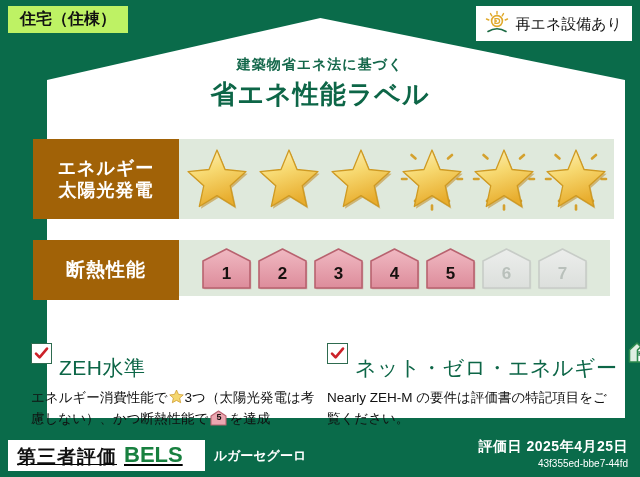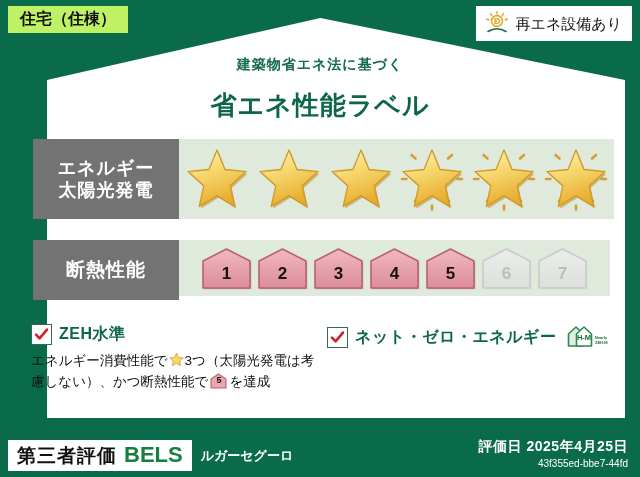--- a/index.html
+++ b/index.html
@@ -43,30 +43,30 @@
   }
   #tag-renewable .sun-ico{display:block;width:26px;height:26px;}
 
   
   #title-wrap{
     position:absolute;left:0;top:56px;width:640px;text-align:center;
     pointer-events:none;
   }
   #subtitle{
     font-size:14px;font-weight:bold;color:#14684b;letter-spacing:1px;
-    margin-bottom:14px;
+    margin-bottom:3px;
   }
   #maintitle{
     font-size:26px;font-weight:bold;color:#0d6647;letter-spacing:1px;
   }
 
   
   .perf-row{position:absolute;display:flex;align-items:stretch;}
   .row-label{
-    background:#737373;color:#ffffff;
+    background:#a16207;color:#ffffff;
     width:146px;
     display:flex;flex-direction:column;align-items:center;justify-content:center;
     font-weight:bold;font-size:18px;line-height:1.25;
     letter-spacing:1px;
   }
   .row-body{
     background:#dfe9dc;
     display:flex;align-items:center;
     position:relative;
   }
@@ -114,22 +114,23 @@
   #crit-left{left:31px;top:324px;width:290px;}
   #crit-right{left:327px;top:324px;width:292px;}
   .crit-head{display:flex;align-items:center;gap:7px;margin-bottom:6px;}
   .chk{
     width:19px;height:19px;flex:0 0 auto;
     border:1.6px solid #2e6b4f;background:#fff;
     display:flex;align-items:center;justify-content:center;
   }
   .chk svg{display:block;width:15px;height:15px;}
   .crit-title{
-    font-size:16px;font-weight:bold;color:#0d6647;letter-spacing:0.5px;
+    font-size:21px;font-weight:normal;color:#0d6647;letter-spacing:0.5px;
     white-space:nowrap;
+    margin-top:30px;
   }
   .crit-body{
     font-size:13.5px;color:#111;line-height:1.55;letter-spacing:0px;
   }
   .inline-star{display:inline-block;width:15px;height:15px;vertical-align:-2px;margin:0 1px;}
   .inline-lvl{
     display:inline-block;vertical-align:-3px;margin:0 2px;
     width:17px;height:16px;position:relative;
   }
   .inline-lvl svg{position:absolute;left:0;top:0;width:17px;height:16px;}
@@ -140,23 +141,24 @@
   }
   #zehm-logo{width:46px;height:26px;flex:0 0 auto;margin-left:2px;}
 
   
   #footer-left{
     position:absolute;left:8px;bottom:6px;
     display:flex;align-items:center;gap:9px;
   }
   #bels-box{
     background:#ffffff;
-    padding:4px 9px 5px 9px;
-    display:flex;align-items:center;gap:7px;
+    padding:4px 22px 5px 9px;
+    display:flex;align-items:flex-end;gap:7px;
     line-height:1;
+    text-decoration:underline;
   }
   #bels-jp{font-size:19px;font-weight:bold;color:#111;letter-spacing:1px;}
   #bels-en{font-size:22px;font-weight:bold;color:#18803f;letter-spacing:0px;}
   #builder{color:#ffffff;font-size:13px;font-weight:bold;}
 
   #footer-right{
     position:absolute;right:12px;bottom:8px;text-align:right;color:#ffffff;
   }
   #eval-date{font-size:14px;font-weight:bold;letter-spacing:0.5px;}
   #eval-id{font-size:10px;margin-top:2px;letter-spacing:0px;}
@@ -443,20 +445,21 @@
       <span id="zehm-logo">
         <svg viewBox="0 0 46 26" xmlns="http://www.w3.org/2000/svg">
           <path d="M3.5 22 V10 L11 3 L18.5 10 V22 Z" fill="#dfeee2" stroke="#2d8b4e" stroke-width="1.6" stroke-linejoin="round"></path>
           <path d="M11.5 22 V10 L19 3 L26.5 10 V22 Z" fill="#ffffff" stroke="#2d8b4e" stroke-width="1.6" stroke-linejoin="round"></path>
           <text x="19" y="15.5" font-family="Liberation Sans, sans-serif" font-size="7.5" font-weight="bold" fill="#1d6b3c" text-anchor="middle">H-M</text>
           <text x="30" y="15" font-family="Liberation Sans, sans-serif" font-size="4" font-weight="bold" fill="#1d6b3c">Nearly</text>
           <text x="30" y="19.5" font-family="Liberation Sans, sans-serif" font-size="4" font-weight="bold" fill="#1d6b3c">ZEH-M</text>
         </svg>
       </span>
     </div>
+    <div class="crit-body">Nearly ZEH-M の要件は評価書の特記項目をご覧ください。</div>
   </div>
 
   <div id="footer-left">
     <div id="bels-box">
       <span id="bels-jp">第三者評価</span>
       <span id="bels-en">BELS</span>
     </div>
     <span id="builder">ルガーセグーロ</span>
   </div>
 

